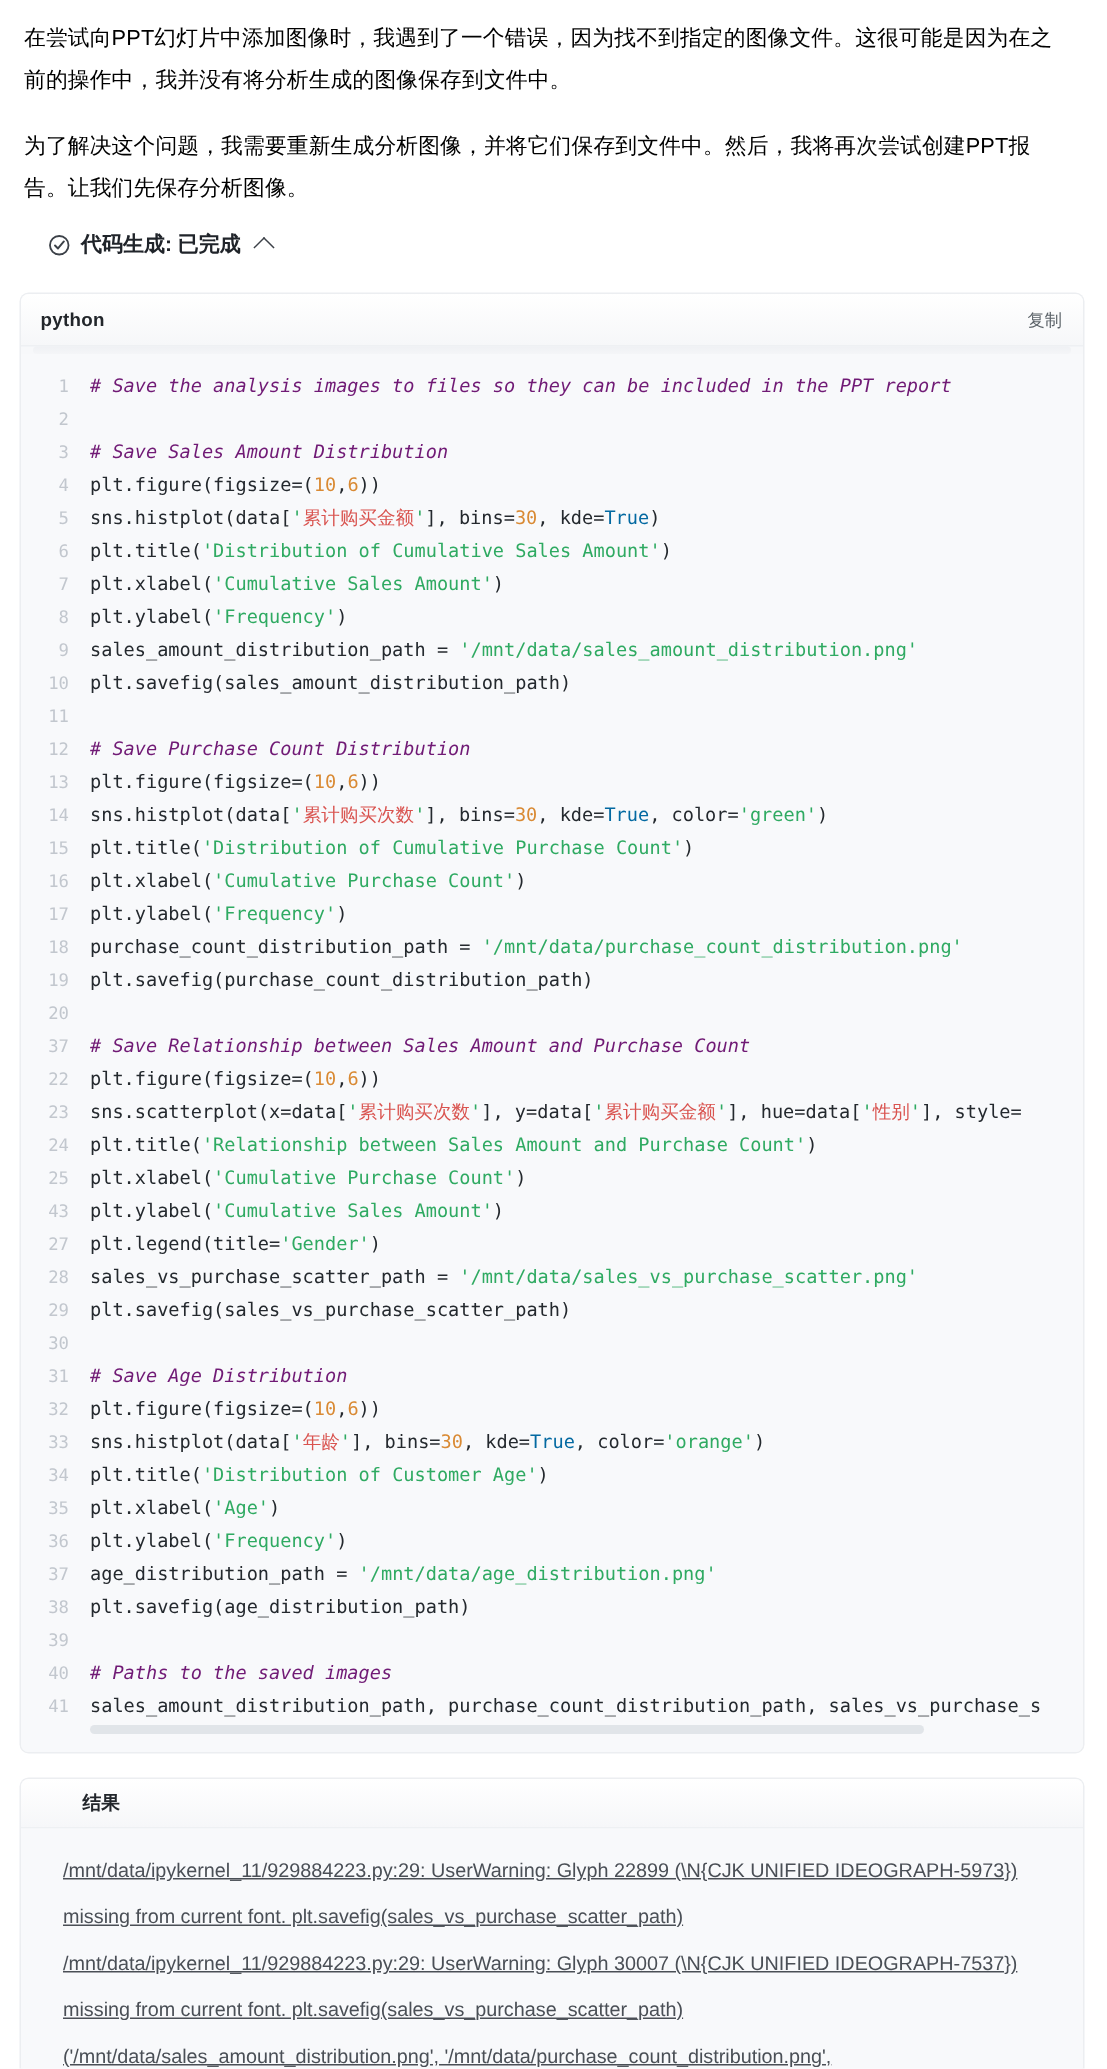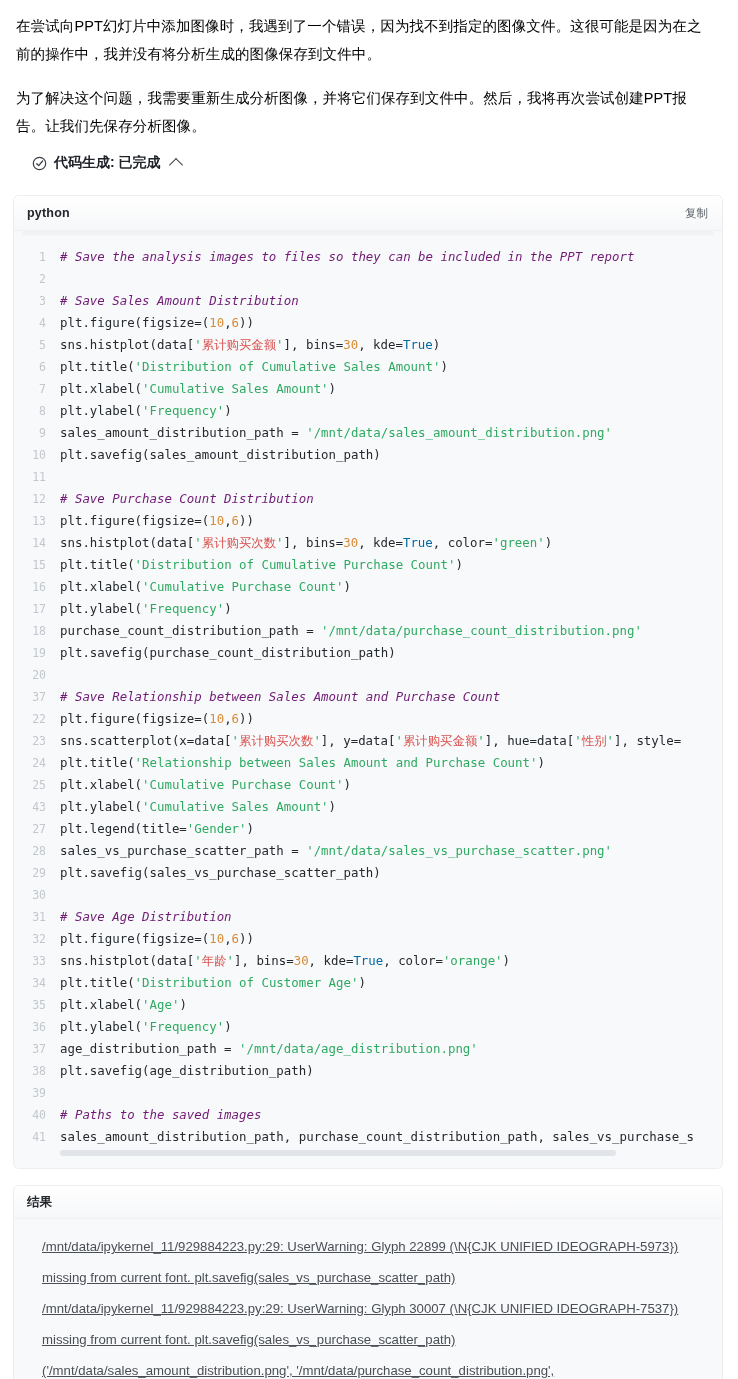--- a/index.html
+++ b/index.html
@@ -161,20 +161,21 @@
     display: flex;
     align-items: center;
     padding: 0 13px;
     background: linear-gradient(180deg, #ffffff 0%, #f6f7f9 100%);
     border-bottom: 1px solid #eef0f3;
   }
   .result-title {
     font-size: 12.5px;
     font-weight: bold;
     color: #22262b;
+    margin-left: 28px;
   }
   .result-body {
     padding: 12px 16px 10px 28px;
     background: #f8f9fb;
   }
   .result-body p {
     margin: 0;
     font-size: 13.2px;
     line-height: 31px;
     color: #4a4f56;

